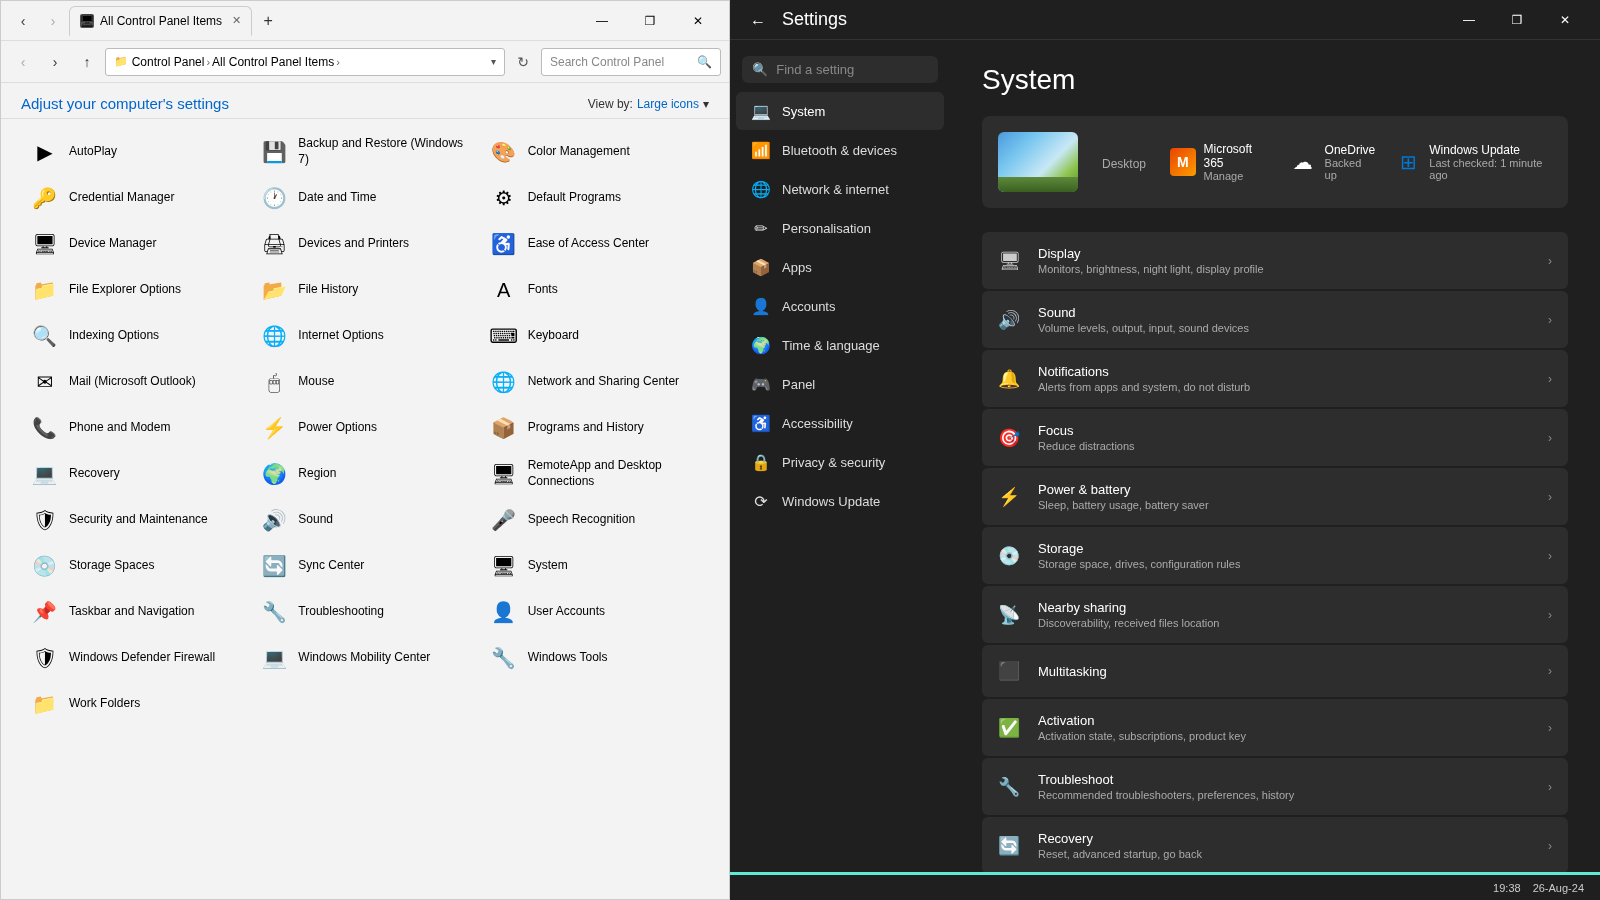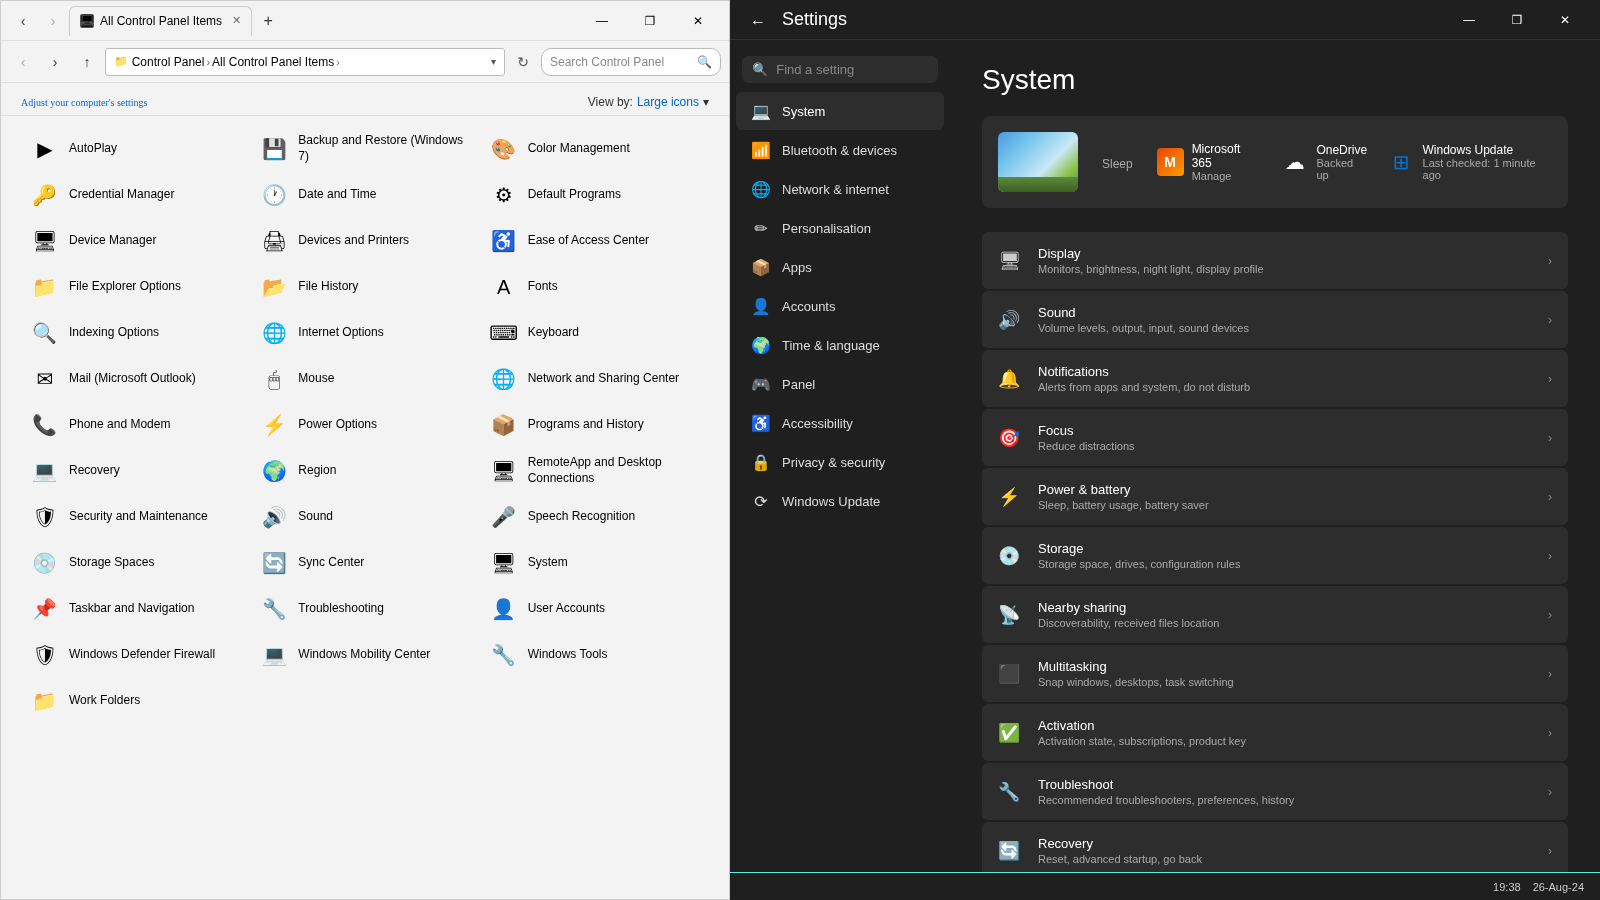--- a/index.html
+++ b/index.html
@@ -72,38 +72,38 @@
     }
     .address-icon { font-size: 11px; color: #555; }
     .address-text { font-size: 12px; color: #000; display: flex; align-items: center; gap: 2px; }
     .address-sep { color: #666; font-size: 11px; }
     .address-dropdown { margin-left: auto; color: #555; font-size: 10px; }
     .refresh-btn { width: 28px; height: 28px; border: none; background: transparent; cursor: pointer; border-radius: 4px; display: flex; align-items: center; justify-content: center; font-size: 14px; color: #555; }
     .search-bar {
       width: 180px;
       height: 28px;
       border: 1px solid #bbb;
-      border-radius: 10px;
+      border-radius: 3px;
       display: flex;
       align-items: center;
       padding: 0 8px;
       background: #fff;
       font-size: 12px;
       color: #888;
       gap: 4px;
     }
 
     .cp-header {
       padding: 12px 20px 6px;
       display: flex;
       align-items: center;
       justify-content: space-between;
       border-bottom: 1px solid #ddd;
     }
-    .cp-header-title { font-size: 10px; color: #0066cc; font-family: Liberation Serif, serif; }
+    .cp-header-title { font-size: 15px; color: #0066cc; }
     .viewby { display: flex; align-items: center; gap: 4px; font-size: 12px; color: #333; }
     .viewby-link { color: #0066cc; font-size: 12px; cursor: pointer; }
 
     .cp-content {
       flex: 1;
       overflow-y: auto;
       padding: 10px 20px;
     }
     .cp-grid {
       display: grid;
@@ -507,21 +507,21 @@
     </div>
 
     <div class="settings-main">
       <h1 class="settings-page-title">System</h1>
 
       <div class="settings-hero">
         <div class="hero-thumbnail">
           <div style="position:absolute;bottom:0;left:0;right:0;height:15px;background:linear-gradient(to bottom, #5d8a3c, #3a6020);"></div>
         </div>
         <div>
-          <div style="font-size:12px;color:#aaa;cursor:pointer;margin-top:4px;">Sleep</div>
+          <div style="font-size:12px;color:#aaa;cursor:pointer;margin-top:4px;">Desktop</div>
         </div>
         <div class="hero-apps">
           <div class="hero-app">
             <div class="hero-app-icon m365-icon" style="background:linear-gradient(135deg,#ea4300,#fc9e00);border-radius:4px;width:28px;height:28px;display:flex;align-items:center;justify-content:center;color:#fff;font-weight:bold;font-size:14px">M</div>
             <div class="hero-app-info">
               <div style="font-size:12px;color:#fff;">Microsoft 365</div>
               <div style="font-size:11px;color:#aaa;">Manage</div>
             </div>
           </div>
           <div class="hero-app">
@@ -595,21 +595,20 @@
     <div class="settings-item-text">
       <div class="settings-item-name">Nearby sharing</div>
       <div class="settings-item-desc">Discoverability, received files location</div>
     </div>
     <div class="settings-item-chevron">›</div>
   </div>
           <div class="settings-item">
     <div class="settings-item-icon">⬛</div>
     <div class="settings-item-text">
       <div class="settings-item-name">Multitasking</div>
-      <div class="settings-item-desc">Snap windows, desktops, task switching</div>
     </div>
     <div class="settings-item-chevron">›</div>
   </div>
           <div class="settings-item">
     <div class="settings-item-icon">✅</div>
     <div class="settings-item-text">
       <div class="settings-item-name">Activation</div>
       <div class="settings-item-desc">Activation state, subscriptions, product key</div>
     </div>
     <div class="settings-item-chevron">›</div>
@@ -627,17 +626,17 @@
     <div class="settings-item-text">
       <div class="settings-item-name">Recovery</div>
       <div class="settings-item-desc">Reset, advanced startup, go back</div>
     </div>
     <div class="settings-item-chevron">›</div>
   </div>
         </div>
     </div>
   </div>
 
-  <div style="height:28px;background:#1f1f1f;display:flex;align-items:center;justify-content:flex-end;padding:0 16px;font-size:11px;color:#ccc;gap:12px;border-top:1px solid #5eead4;">
+  <div style="height:28px;background:#1f1f1f;display:flex;align-items:center;justify-content:flex-end;padding:0 16px;font-size:11px;color:#ccc;gap:12px;border-top:3px solid #5eead4;">
     <span>19:38</span>
     <span>26-Aug-24</span>
   </div>
 </div>
 
 </body></html>

